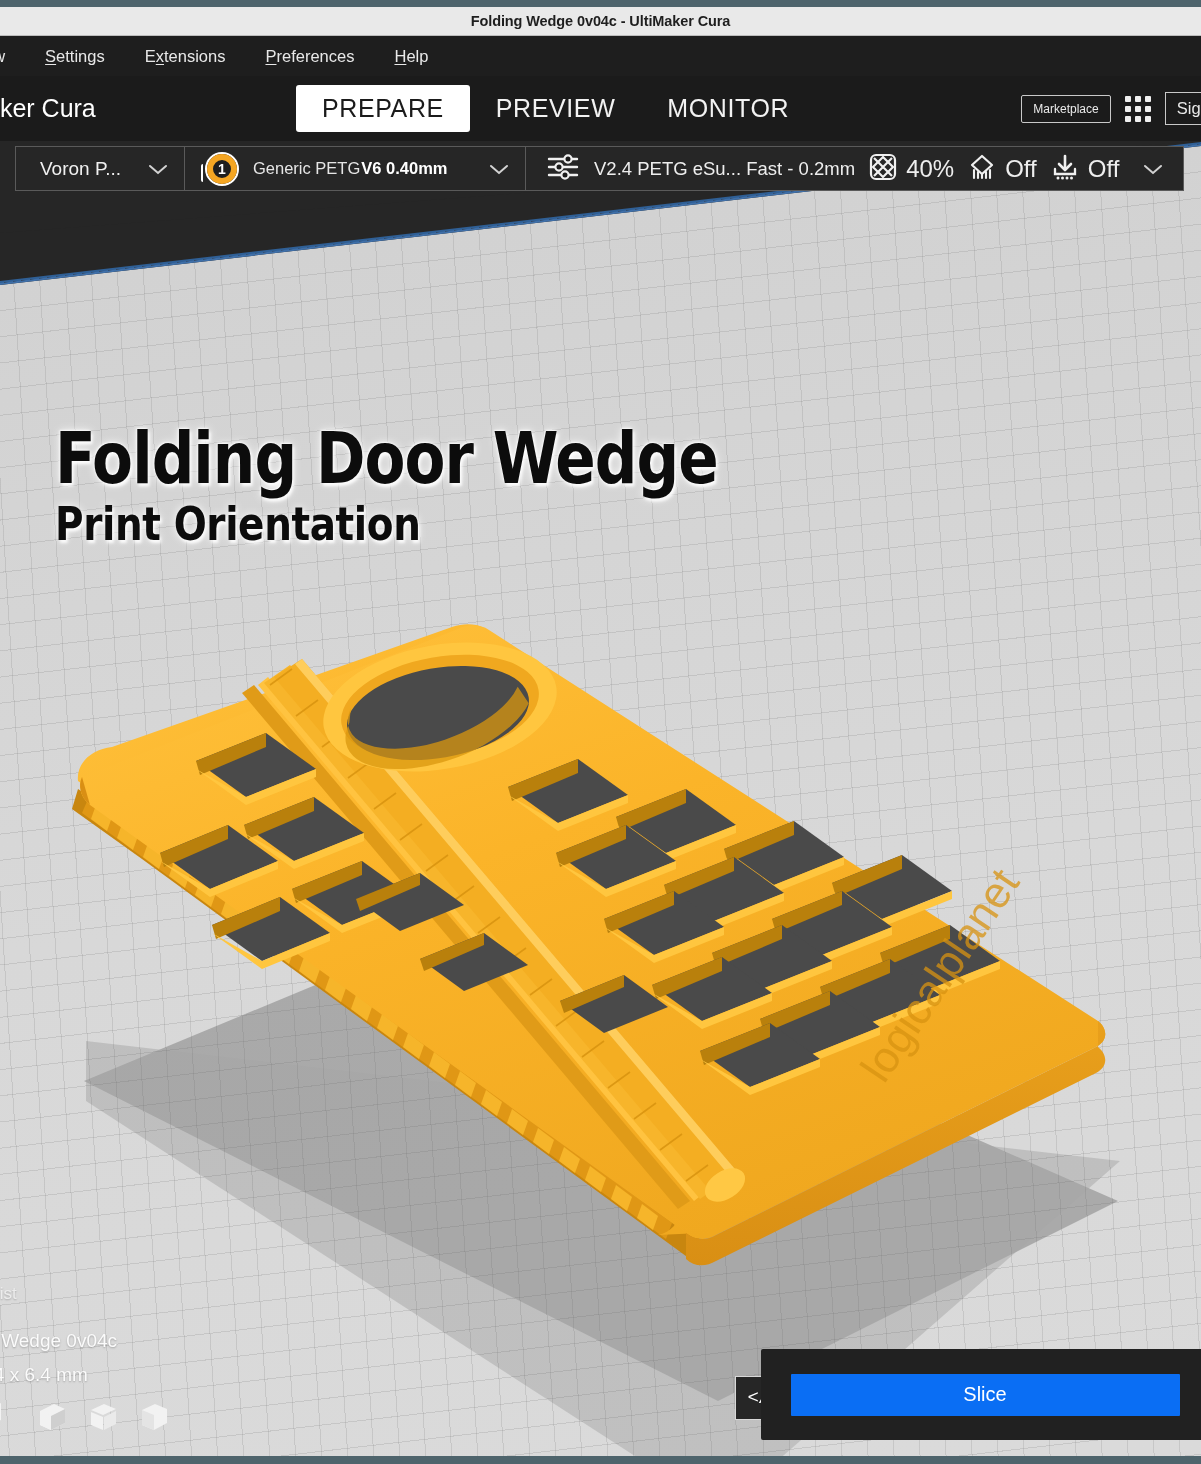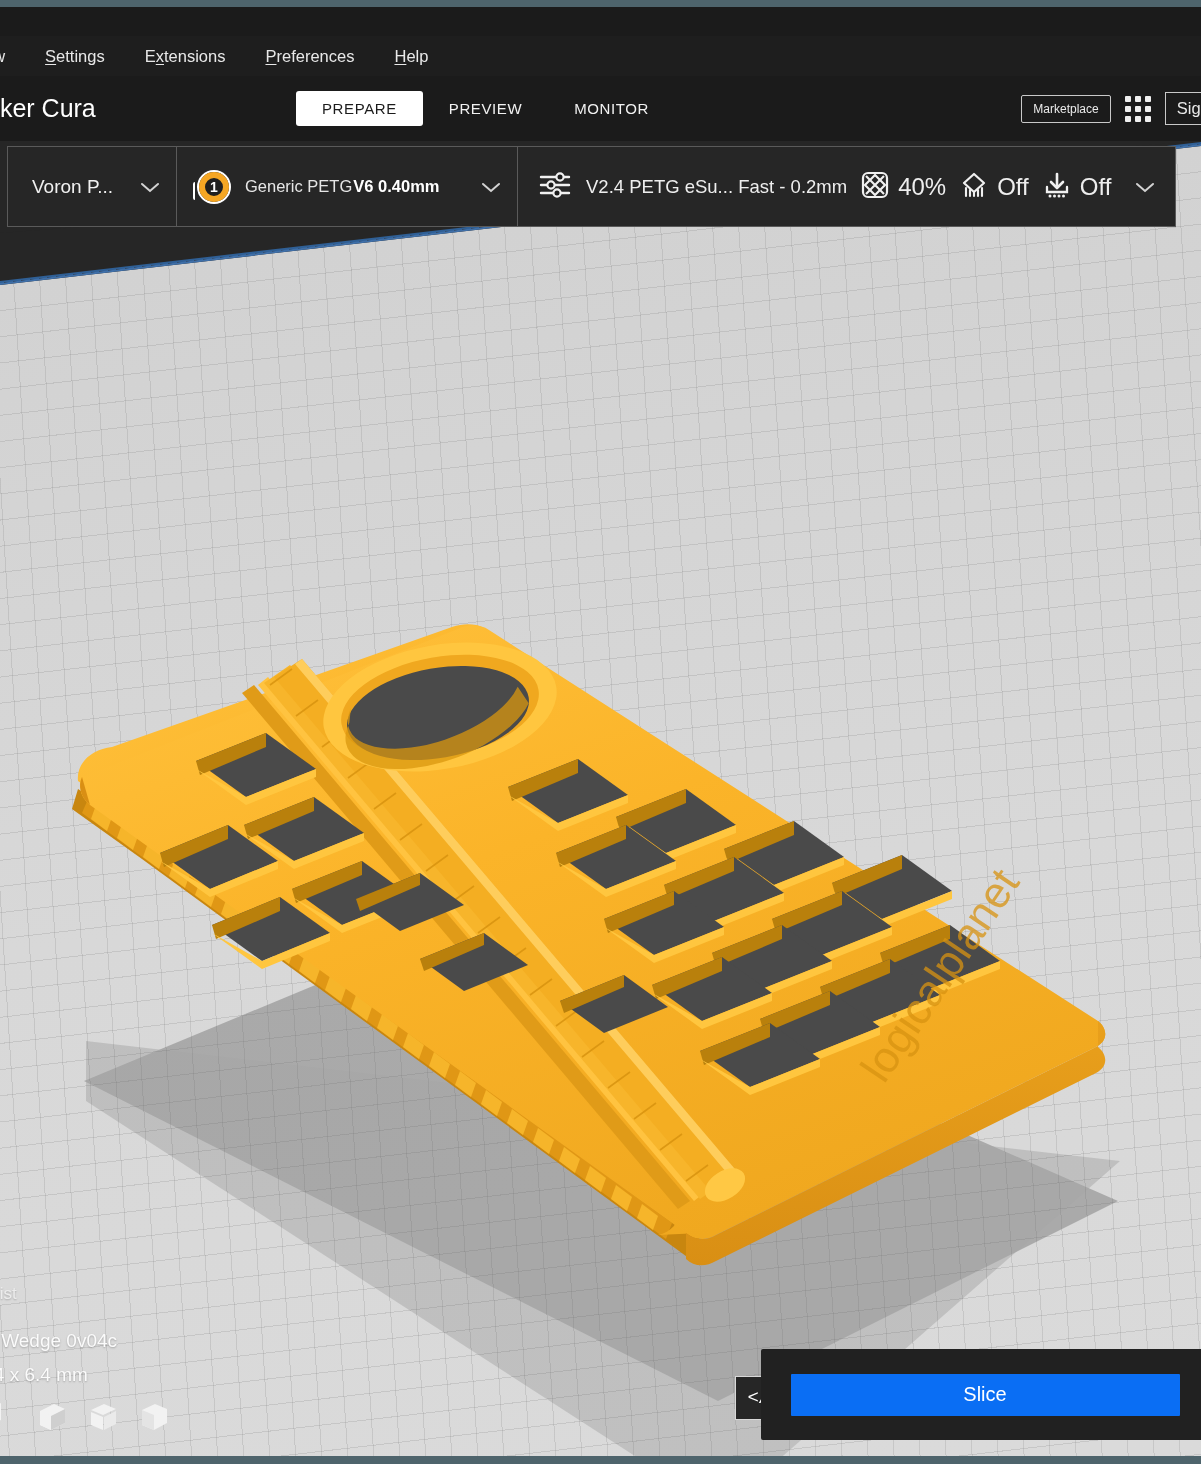--- a/index.html
+++ b/index.html
@@ -89,21 +89,21 @@
     white-space: nowrap;
   }
   .stage-tabs {
     position: absolute;
     left: 296px;
     display: flex;
     align-items: center;
     gap: 0px;
   }
   .stage-tab {
-    font-size: 15px;
+    font-size: 25px;
     letter-spacing: 0.6px;
     color: #f2f2f2;
     padding: 9px 26px;
     border-radius: 3px;
     cursor: pointer;
     white-space: nowrap;
   }
   .stage-tab.active {
     background: #ffffff;
     color: #1b1b1b;
@@ -147,23 +147,23 @@
     padding: 6px 10px 6px 11px;
     background: transparent;
     cursor: pointer;
     white-space: nowrap;
     margin-right: -28px;
   }
 
   
   .configbar {
     position: absolute;
-    top: 146px; left: 8px;
+    top: 146px; left: 16px;
     width: 1168px;
-    height: 81px;
+    height: 45px;
     display: flex;
     align-items: stretch;
     z-index: 30;
   }
   .cfg-cell {
     background: #262626;
     border: 1px solid #5a5a5a;
     display: flex;
     align-items: center;
     cursor: pointer;
@@ -454,20 +454,23 @@
     z-index: 60;
   }
 </style>
 </head>
 <body>
 
 <div id="app">
 
   <div class="accent-strip"></div>
 
+  <div class="titlebar">
+    <span class="titlebar-text">Folding Wedge 0v04c - UltiMaker Cura</span>
+  </div>
 
   <div class="menubar">
     <div class="menu-item">
       <span>ew</span>
     </div>
     <div class="menu-item">
       <span><span class="mnem">S</span>ettings</span>
     </div>
     <div class="menu-item">
       <span>E<span class="mnem">x</span>tensions</span>
@@ -753,20 +756,24 @@
               <path d="M 356 758 L 420 732 L 464 764 L 400 790 Z" fill="#4a4a4a"></path>
               <path d="M 356 758 L 420 732 L 420 744 L 360 770 Z" fill="#b9800c"></path>
             </g>
           </g>
 
           <text x="884" y="944" font-family="'Liberation Sans', sans-serif" font-size="44" fill="#d89311" opacity="0.75" transform="rotate(-56 884 944)">logicalplanet</text>
         </g>
       </svg>
     </div>
 
+    <div class="overlay-title">
+      <div class="ot-main">Folding Door Wedge</div>
+      <div class="ot-sub">Print Orientation</div>
+    </div>
 
     <div class="objectlist">
       <div class="ol-header">ct list</div>
       <div class="ol-name">ding Wedge 0v04c</div>
       <div class="ol-dims">8.4 x 6.4 mm</div>
     </div>
 
     <div class="view-icons">
       <span class="cube-icon">
         <svg width="34" height="34" viewBox="0 0 34 34">

